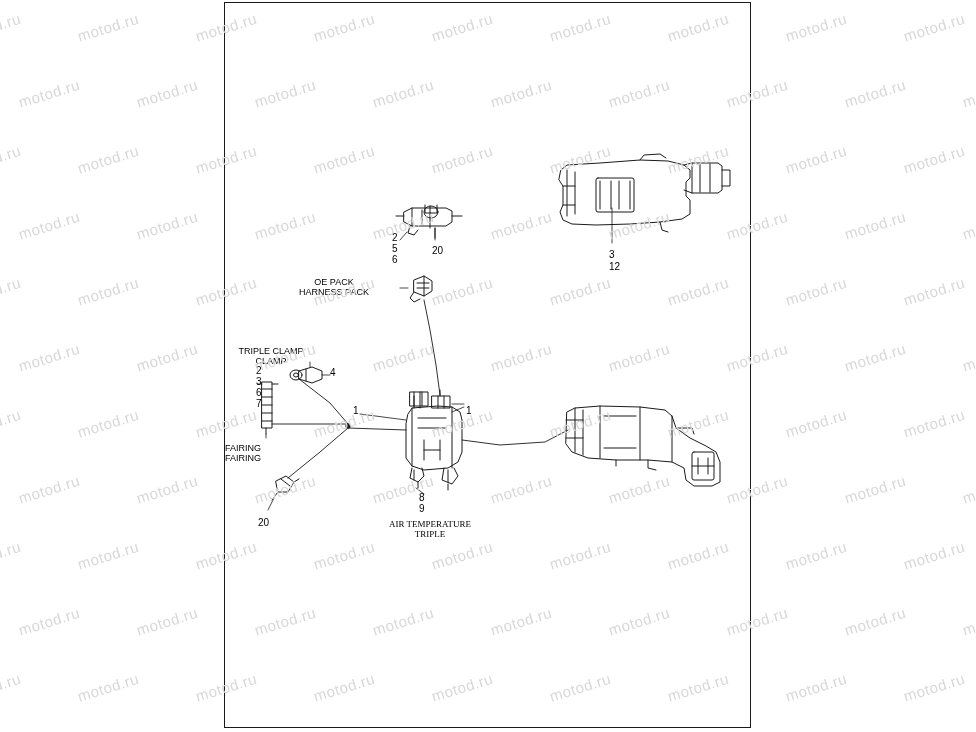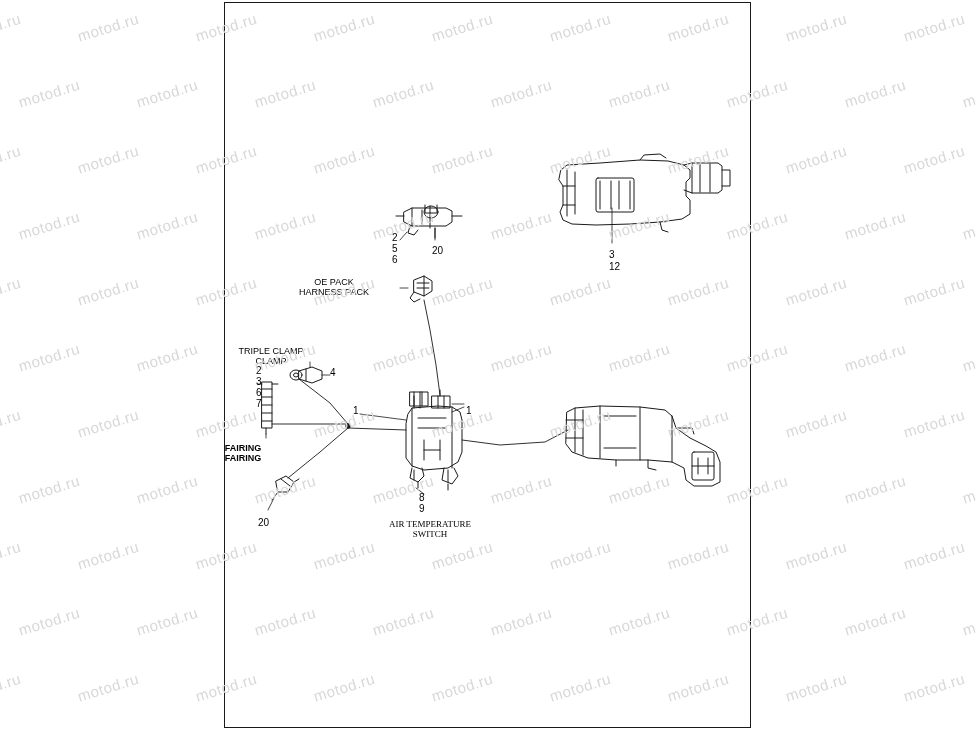--- a/index.html
+++ b/index.html
@@ -360,17 +360,17 @@
       <div class="num" style="left: 256px; top: 376px;">3</div>
       <div class="num" style="left: 256px; top: 387px;">6</div>
       <div class="num" style="left: 256px; top: 398px;">7</div>
       <div class="num" style="left: 353px; top: 405px;">1</div>
       <div class="num" style="left: 466px; top: 405px;">1</div>
       <div class="num" style="left: 258px; top: 517px;">20</div>
       <div class="num" style="left: 419px; top: 492px;">8</div>
       <div class="num" style="left: 419px; top: 503px;">9</div>
       <div class="lbl center" style="left: 289px; top: 277px; width: 90px;"><div>OE PACK</div><div>HARNESS PACK</div></div>
       <div class="lbl center" style="left: 226px; top: 346px; width: 90px;"><div>TRIPLE CLAMP</div><div>CLAMP</div></div>
-      <div class="lbl center" style="left: 198px; top: 443px; width: 90px; font-weight: bold;"><div>FAIRING</div><div>FAIRING</div></div>
-      <div class="lbl center" style="left: 385px; top: 519px; width: 90px; font-family: Liberation Serif, serif;"><div>AIR TEMPERATURE</div><div>SWITCH</div></div>
+      <div class="lbl center" style="left: 198px; top: 443px; width: 90px;"><div>FAIRING</div><div>FAIRING</div></div>
+      <div class="lbl center" style="left: 385px; top: 519px; width: 90px; font-family: Liberation Serif, serif;"><div>AIR TEMPERATURE</div><div>TRIPLE</div></div>
     </div>
 
 </div>
 
 </body></html>

